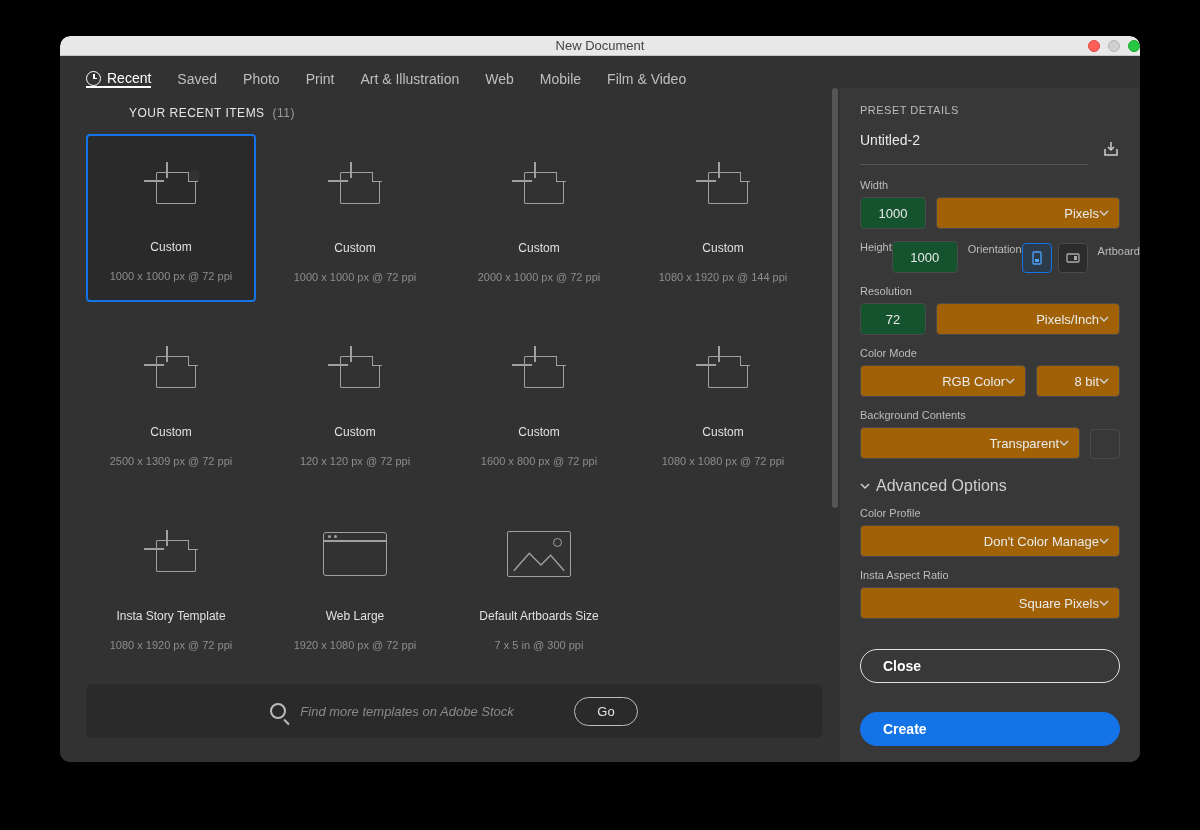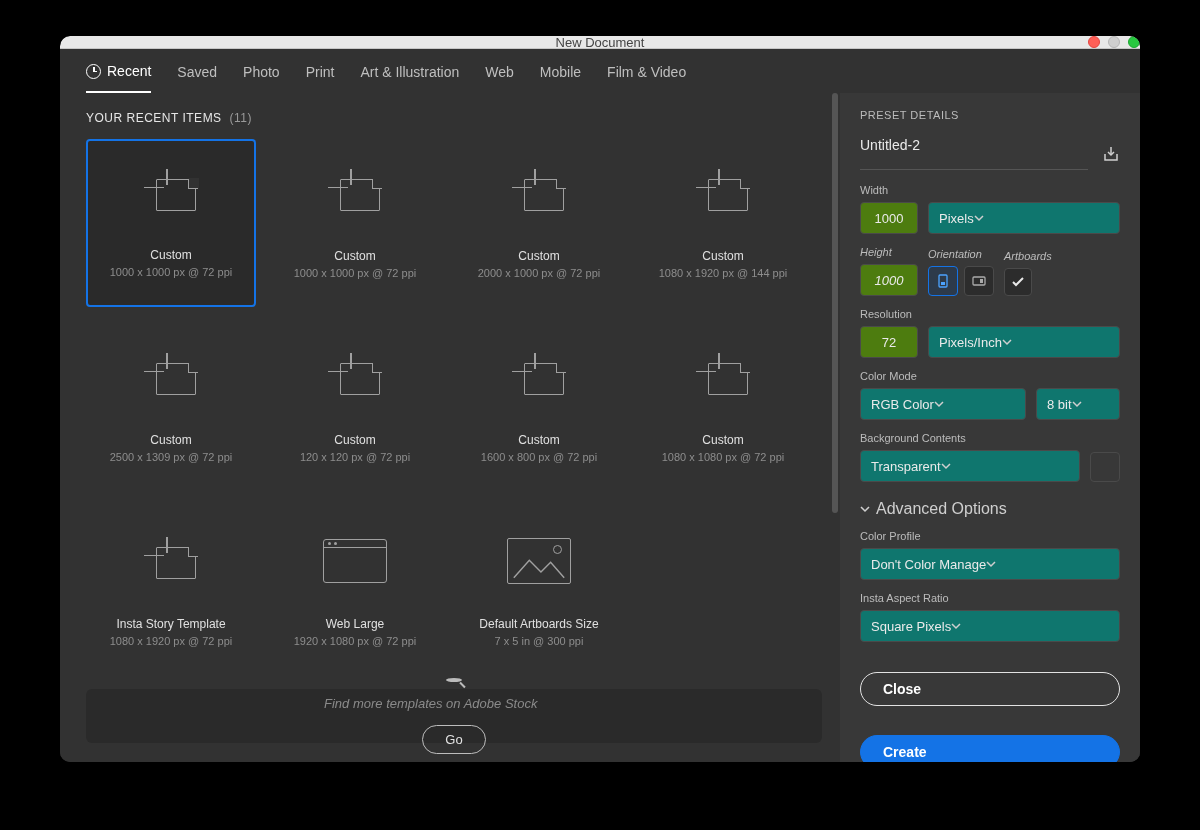--- a/index.html
+++ b/index.html
@@ -7,70 +7,70 @@
   .window { position: absolute; left: 60px; top: 36px; width: 1080px; height: 726px; background: #323232; border-radius: 10px; box-shadow: 0 20px 60px rgba(0,0,0,0.5); overflow: hidden; display:flex; flex-direction:column; }
   .titlebar { height: 28px; background: #e8e8e8; border-top-left-radius:10px; border-top-right-radius:10px; display:flex; align-items:center; position:relative; border-bottom:1px solid #c6c6c6;justify-content:flex-end;}
   .traffic { display:flex; gap:8px; padding-left:12px;}
   .dot { width:12px; height:12px; border-radius:50%; }
   .dot.red{background:#ff5f57;border:0.5px solid #e24640;}
   .dot.yel{background:#cfcfcf;border:0.5px solid #b5b5b5;}
   .dot.grn{background:#28c840;border:0.5px solid #1fa532;}
   .titlebar-title{ position:absolute; left:0; right:0; text-align:center; font-size:13px; color:#444;}
   .chrome { flex:1; display:flex; flex-direction:column; background:#323232; color:#d8d8d8;}
   .tabs { display:flex; align-items:center; gap:26px; padding: 14px 26px 0 26px; font-size:14px; color:#bfbfbf;}
-  .tab { display:flex; align-items:center; gap:6px; padding-bottom:12px; cursor:pointer;}
+  .tab { display:flex; align-items:center; gap:6px; cursor:pointer;}
   .tab.active { color:#fff; border-bottom:2px solid #fff; }
   .tab .ico-clock{ width:15px; height:15px; border:1.5px solid #fff; border-radius:50%; position:relative;}
   .tab .ico-clock::after{content:"";position:absolute;width:4px;height:1.5px;background:#fff;top:6px;left:6px;}
   .tab .ico-clock::before{content:"";position:absolute;width:1.5px;height:5px;background:#fff;top:2px;left:6px;}
   .body { flex:1; display:flex; overflow:hidden;}
   .left { flex:1; padding: 18px 18px 14px 26px; display:flex; flex-direction:column; overflow:hidden;}
-  .heading { font-size:12px; letter-spacing:0.5px; color:#e6e6e6; margin-bottom:14px;}
+  .heading { font-size:12px; letter-spacing:0.5px; color:#e6e6e6; margin-bottom:14px;margin-left:43px;}
   .heading .count{ color:#9a9a9a; margin-left:4px;}
   .grid { display:grid; grid-template-columns: repeat(4, 170px); gap: 16px 14px; align-content:start; overflow-y:auto;}
-  .card { width:170px; height:168px; border:1px solid transparent; border-radius:4px; display:flex; flex-direction:column; align-items:center; justify-content:flex-end; padding-bottom:27px; cursor:pointer;}
+  .card { width:170px; height:168px; border:1px solid transparent; border-radius:4px; display:flex; flex-direction:column; align-items:center; justify-content:flex-end; padding-bottom:18px; cursor:pointer;}
   .card.selected { border:2px solid #1473e6; background:#2a2a2a;}
   .thumb { flex:1; display:flex; align-items:center; justify-content:center;}
   .card-title{ font-size:12px; color:#e0e0e0; margin-top:4px;}
-  .card-sub{ font-size:11px; color:#8d8d8d; margin-top:4px; text-align:center;}
+  .card-sub{ font-size:11px; color:#8d8d8d; margin-top:16px; text-align:center;}
   
   .ico-page{ width:54px; height:48px; position:relative;}
   .ico-page .sheet{ position:absolute; left:12px; top:10px; width:40px; height:32px; border:1.5px solid #a0a0a0; border-radius:1px;}
   .ico-page .fold{ position:absolute; right:0; top:10px; width:10px; height:10px; background:#323232; border-left:1.5px solid #a0a0a0; border-bottom:1.5px solid #a0a0a0;}
   .ico-page .fold::after{content:"";position:absolute;left:-1px;top:-1px;width:0;height:0;border-top:11px solid #323232;border-left:11px solid transparent;}
   .ico-page .vline{position:absolute;left:22px;top:0;width:1.5px;height:16px;background:#a0a0a0;}
   .ico-page .hline{position:absolute;left:0;top:18px;width:20px;height:1.5px;background:#a0a0a0;}
   
   .ico-browser{ width:64px; height:44px; border:1.5px solid #a0a0a0; border-radius:3px; position:relative;}
   .ico-browser::before{content:"";position:absolute;top:7px;left:0;right:0;height:1.5px;background:#a0a0a0;}
   .ico-browser .d1,.ico-browser .d2{position:absolute;top:2px;width:3px;height:3px;border-radius:50%;background:#a0a0a0;}
   .ico-browser .d1{left:4px;} .ico-browser .d2{left:10px;}
   
   .ico-photo{ width:64px; height:46px; border:1.5px solid #a0a0a0; border-radius:2px; position:relative; overflow:hidden;}
   .ico-photo .sun{position:absolute; right:8px; top:6px; width:9px;height:9px;border:1.5px solid #a0a0a0;border-radius:50%;}
   .ico-photo svg{position:absolute;inset:0;}
-  .searchbar{ margin-top:14px; height:54px; background:#2a2a2a; border-radius:6px; display:flex; align-items:center; justify-content:center; gap:14px;flex-direction:column;}
+  .searchbar{ margin-top:14px; height:54px; background:#2a2a2a; border-radius:6px; display:flex; align-items:center; justify-content:center; gap:14px;}
   .searchbar .mag{ width:16px;height:16px;border:2px solid #bbb;border-radius:50%; position:relative;}
   .searchbar .mag::after{content:"";position:absolute;right:-6px;bottom:-6px;width:7px;height:2px;background:#bbb;transform:rotate(45deg);}
   .searchbar .ph{ font-size:13px; color:#8a8a8a; font-style:italic; width:260px;}
   .go-btn{ border:1.5px solid #bdbdbd; color:#e2e2e2; background:transparent; border-radius:20px; padding:6px 22px; font-size:13px; cursor:pointer;}
   
   .right{ width:300px; background:#383838; padding:16px 20px 16px 20px; display:flex; flex-direction:column; position:relative;}
   .sect-title{ font-size:11px; letter-spacing:0.5px; color:#bcbcbc; margin-bottom:16px;}
   .docname-row{ display:flex; align-items:center; justify-content:space-between; margin-bottom:14px;}
   .docname{ font-size:14px; color:#eaeaea; border-bottom:1px solid #555; flex:1; margin-right:14px; padding-bottom:16px;}
   .dl-ico{width:18px;height:18px;}
   .lbl{ font-size:11px; color:#bcbcbc; margin-bottom:6px;}
   .row{ display:flex; gap:10px; margin-bottom:12px; align-items:flex-end;}
-  .num-input{ width:58px; height:32px; background:#4d7c0f; border:1px solid #4a4a4a; border-radius:4px; color:#eaeaea; font-size:13px; text-align:center; display:flex;align-items:center;justify-content:center;}
-  .select{ height:32px; background:#0f766e; border:1px solid #4a4a4a; border-radius:4px; color:#eaeaea; font-size:13px; padding:0 10px; display:flex; align-items:center; justify-content:flex-start; cursor:pointer;}
+  .num-input{ width:66px; height:32px; background:#14532d; border:1px solid #4a4a4a; border-radius:4px; color:#eaeaea; font-size:13px; text-align:center; display:flex;align-items:center;justify-content:center;}
+  .select{ height:32px; background:#a16207; border:1px solid #4a4a4a; border-radius:4px; color:#eaeaea; font-size:13px; padding:0 10px; display:flex; align-items:center; justify-content:flex-end; cursor:pointer;}
   .select.flex{flex:1;}
   .chev{ width:10px;height:10px; display:inline-block;}
   .chev svg{display:block;}
-  .col{ display:flex; flex-direction:column;font-style:italic;}
+  .col{ display:flex; flex-direction:row;}
   .orient-group{display:flex;gap:6px;}
   .orient-btn{ width:30px;height:30px;background:#2c2c2c;border:1px solid #4a4a4a;border-radius:4px;display:flex;align-items:center;justify-content:center;cursor:pointer;}
   .orient-btn.active{border-color:#1473e6;background:#2d3a4a;}
   .orient-glyph{width:14px;height:14px;}
   .check{ width:28px;height:28px;background:#2c2c2c;border:1px solid #4a4a4a;border-radius:4px;display:flex;align-items:center;justify-content:center;cursor:pointer;}
   .swatch{ width:30px;height:30px;border:1px solid #4a4a4a;border-radius:4px;background:#383838; cursor:pointer;}
   .adv{ font-size:16px; color:#cfcfcf; display:flex;align-items:center;gap:6px; margin:6px 0 12px 0; cursor:pointer;}
   .footer{ margin-top:auto; display:flex; justify-content:flex-end; gap:29px; padding-top:18px;flex-direction:column;}
   .btn{ height:34px; border-radius:18px; font-size:14px; font-weight:600; padding:0 22px; cursor:pointer; display:flex;align-items:center;}
   .btn.close{ background:transparent;border:1.5px solid #e2e2e2;color:#fff;}

